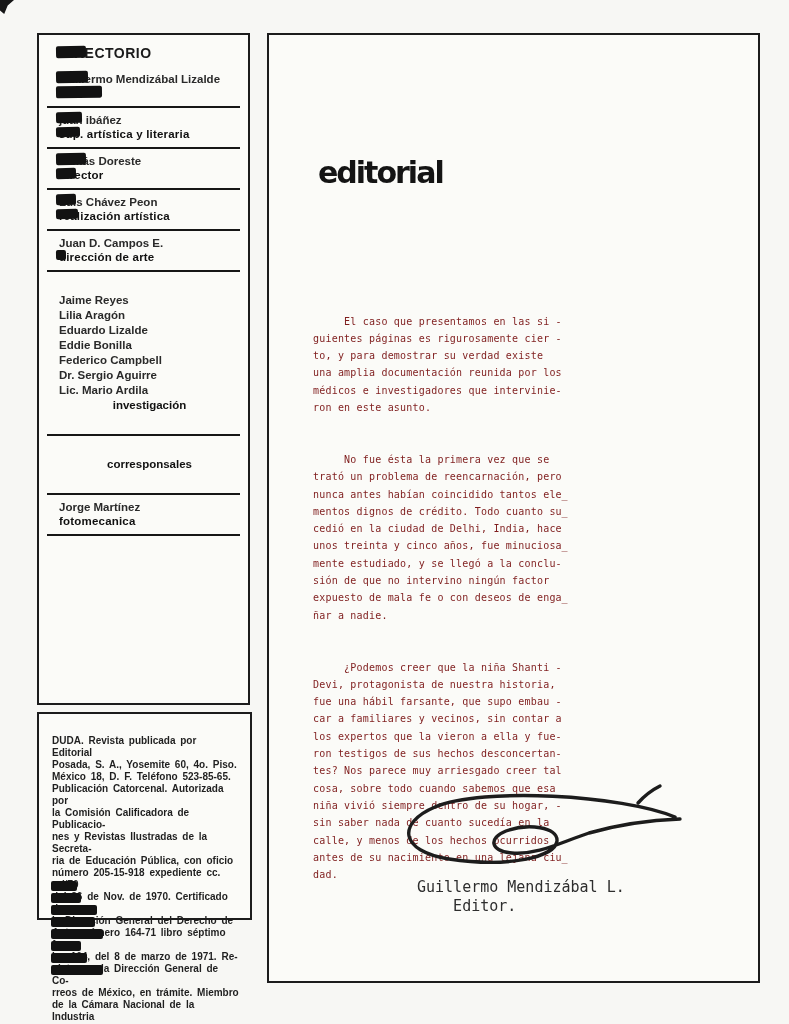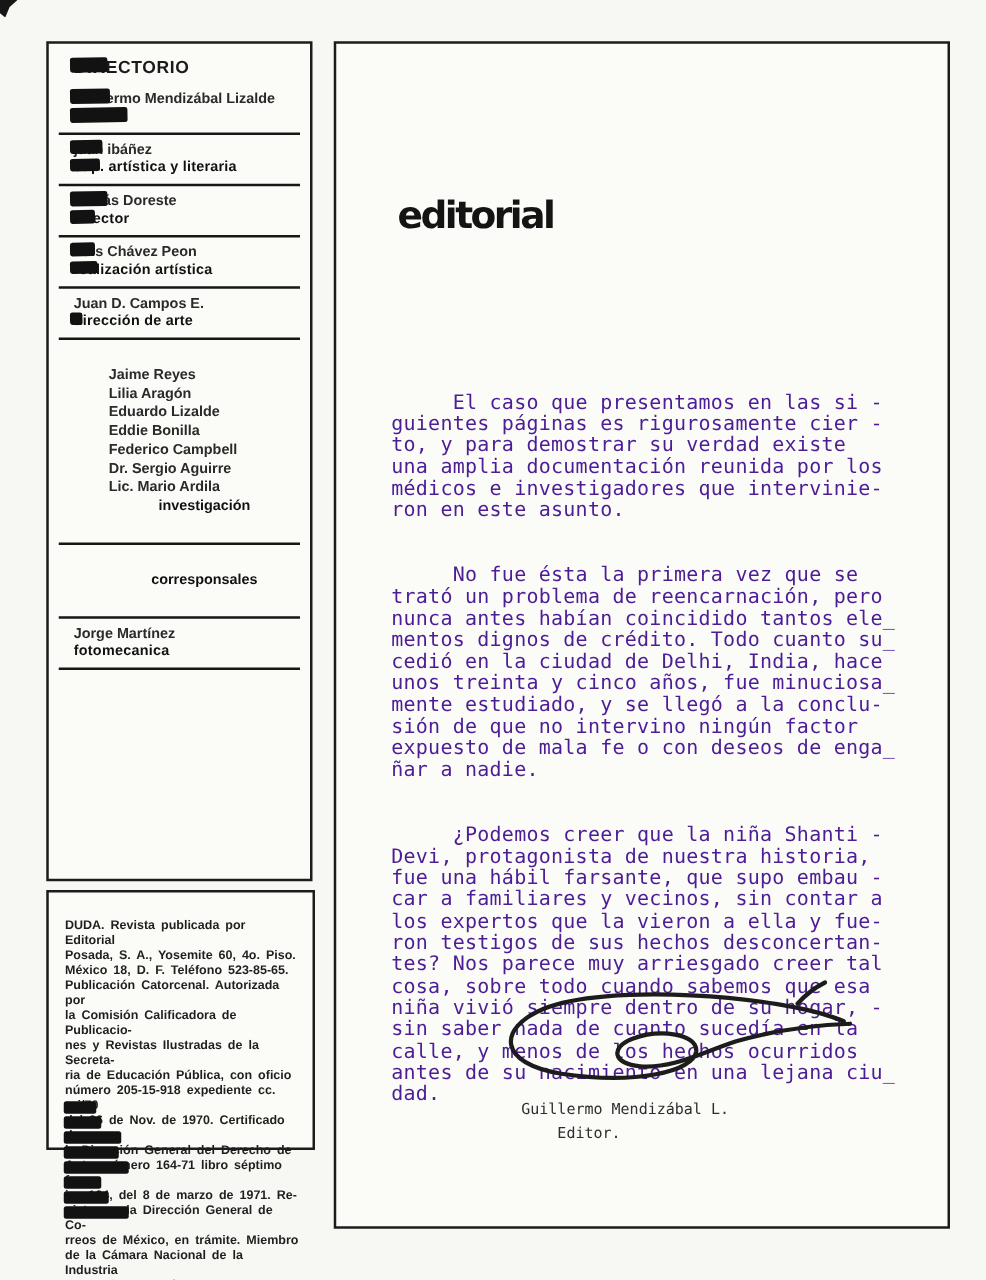--- a/index.html
+++ b/index.html
@@ -15,49 +15,49 @@
   }
   
   .box { position:absolute; border:2px solid #1c1c1c; background:#fbfbf8; }
   .directorio { left:37px; top:33px; width:213px; height:672px; }
   .dir-content { padding:8px 8px 0 20px; height:100%; overflow:hidden; }
   .dir-title { font-size:14px; font-weight:bold; letter-spacing:.5px; position:relative; padding:2px 0 6px; }
   .entry { position:relative; padding:5px 0 6px; }
   .entry .name { font-size:11.5px; font-weight:bold; line-height:14px; color:#2a2a2a; }
   .entry .role { font-size:11.5px; font-weight:bold; line-height:14px; color:#111; letter-spacing:.2px; }
   .rule { border-top:2px solid #161616; margin-left:-12px; }
-  .plainlines { font-size:11.5px; font-weight:bold; line-height:15px; color:#2a2a2a; white-space:pre-line; padding:6px 0;margin-left:28px; }
+  .plainlines { font-size:11.5px; font-weight:bold; line-height:15px; color:#2a2a2a; white-space:pre-line; padding:6px 0; }
   .subhead { font-size:11.5px; font-weight:bold; line-height:15px; color:#111;text-align:center; }
   .smudge { position:absolute; background:#121212; border-radius:2px; transform:rotate(-1deg); }
   
   .legal { left:37px; top:712px; width:215px; height:208px; }
   .legal-text {
     position:relative; padding:9px 11px 0 13px;
     font-size:10px; font-weight:bold; line-height:12px;
     white-space:pre-line; word-spacing:2px; color:#1f1f1f;
   }
   .legal .smudge{ transform:rotate(0deg); }
   
   .editorial-box { left:267px; top:33px; width:493px; height:950px; }
   .ed-title {
     position:absolute; left:49px; top:120px;
     font-family:"DejaVu Sans", sans-serif; font-weight:bold;
     font-size:30px; letter-spacing:-2px; color:#141414;
   }
   .ed-body {
     position:absolute; left:44px; top:243px; width:436px;
     font-family:"DejaVu Sans Mono","Liberation Mono",monospace;
-    font-size:16px; line-height:17.3px; color:#4c1d95;
+    font-size:10px; line-height:17.3px; color:#7f1d1d;
     white-space:pre; letter-spacing:.2px;
   }
   .sig-scribble { position:absolute; left:118px; top:748px; width:300px; height:92px; }
   .sig-name {
     position:absolute; left:148px; top:843px;
     font-family:"DejaVu Sans Mono","Liberation Mono",monospace;
-    font-size:12px; line-height:19px; color:#2e2e2e; white-space:pre;
+    font-size:15px; line-height:19px; color:#2e2e2e; white-space:pre;
   }
 </style>
 </head>
 <body>
 
 <div class="page">
 
   <div class="corner-mark"></div>
 
   <div class="box directorio">

